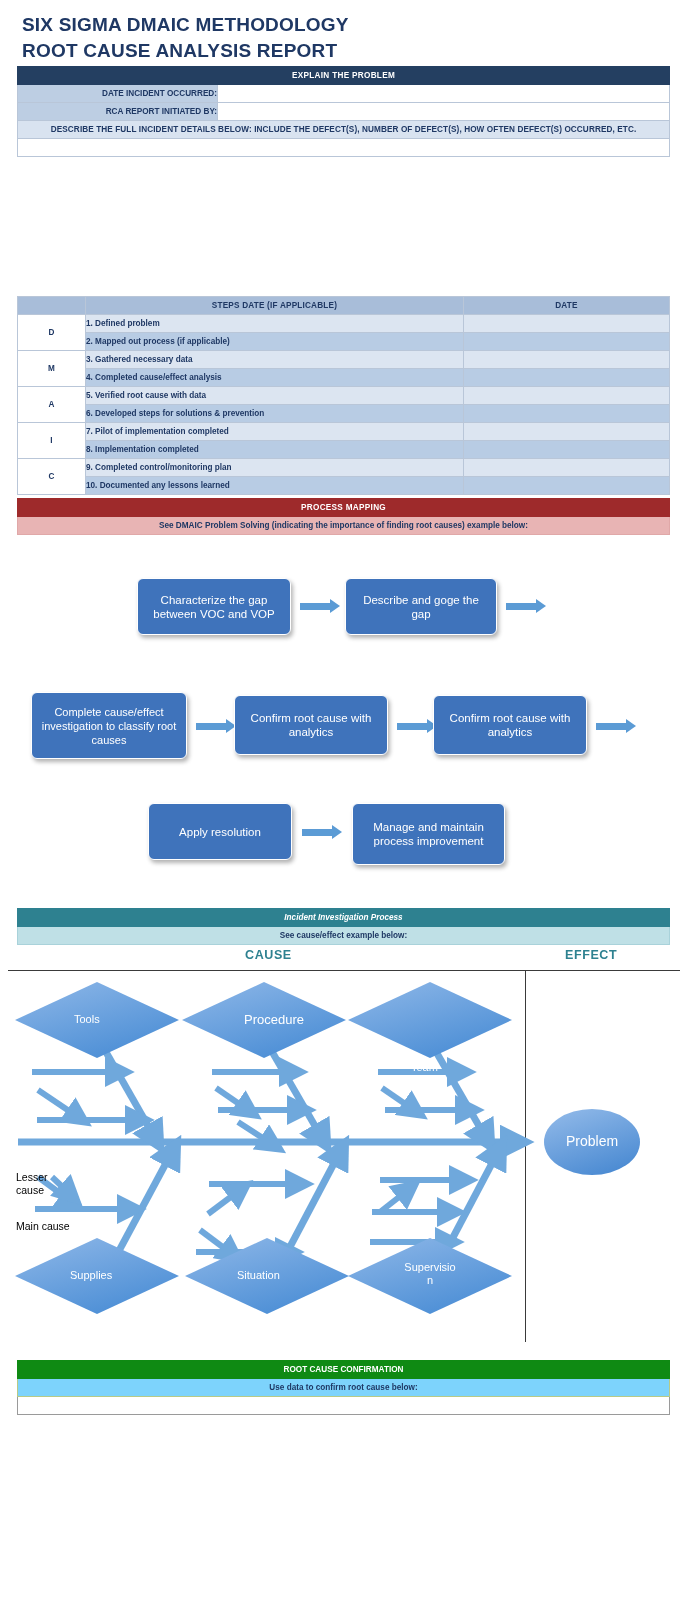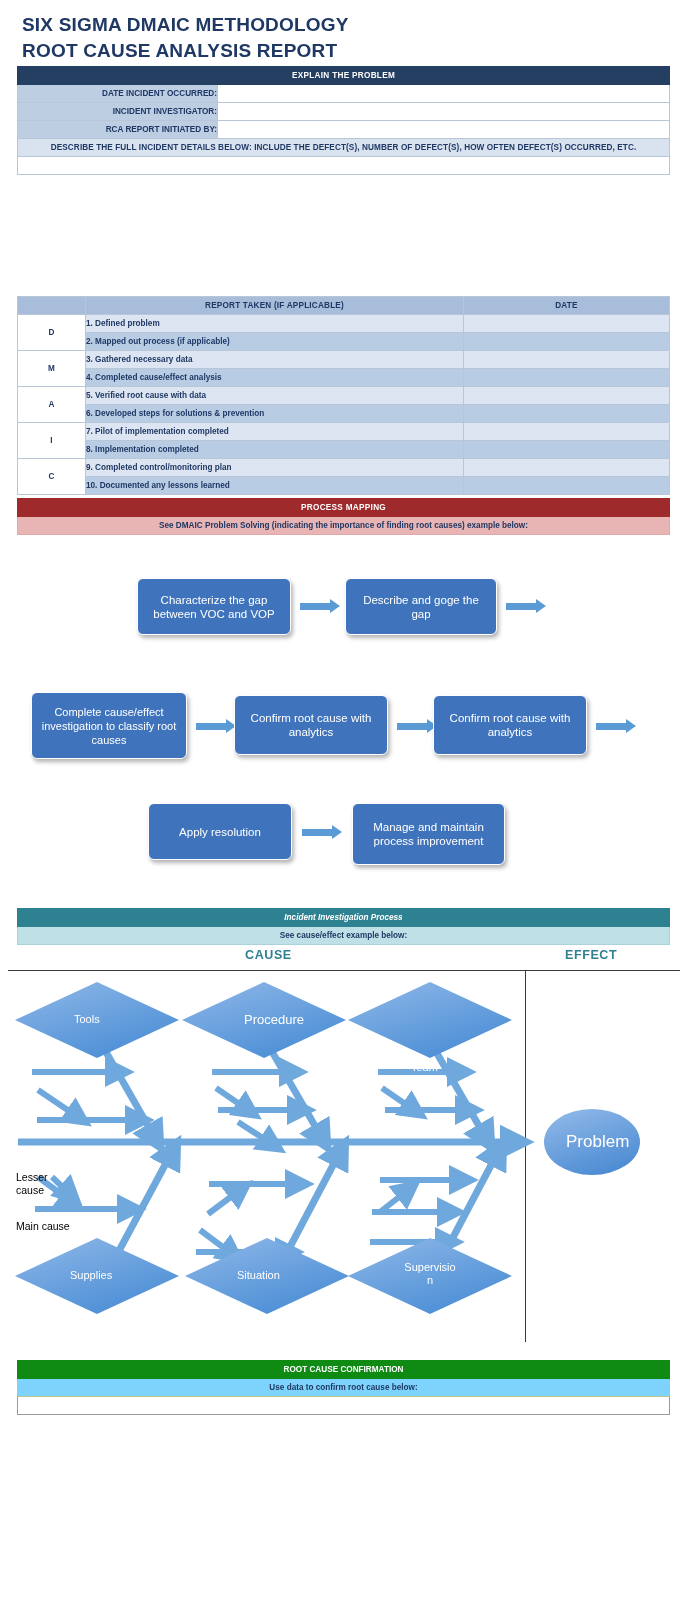--- a/index.html
+++ b/index.html
@@ -244,24 +244,20 @@
       </colgroup>
     <tbody>
       <tr>
         <td class="band-dark" colspan="2">EXPLAIN THE PROBLEM</td>
       </tr>
       <tr>
         <td class="lbl-cell">DATE INCIDENT OCCURRED:</td>
         <td class="val-cell"></td>
       </tr>
       <tr>
-        <td class="lbl-cell">INCIDENT INVESTIGATOR:</td>
-        <td class="val-cell"></td>
-      </tr>
-      <tr>
         <td class="lbl-cell">RCA REPORT INITIATED BY:</td>
         <td class="val-cell"></td>
       </tr>
       <tr>
         <td class="band-light" colspan="2">DESCRIBE THE FULL INCIDENT DETAILS BELOW: INCLUDE THE DEFECT(S), NUMBER OF DEFECT(S), HOW OFTEN DEFECT(S) OCCURRED, ETC.</td>
       </tr>
       <tr>
         <td class="bigbox" colspan="2"></td>
       </tr>
     </tbody>
@@ -269,21 +265,21 @@
 
   <table class="sheet" id="steps-table">
     <colgroup>
         <col style="width:68px">
         <col style="width:378px">
         <col style="width:206px">
       </colgroup>
     <tbody>
       <tr>
         <td class="steps-head"></td>
-        <td class="steps-head">REPORT TAKEN (IF APPLICABLE)</td>
+        <td class="steps-head">STEPS DATE (IF APPLICABLE)</td>
         <td class="steps-head">DATE</td>
       </tr>
 
       <tr>
         <td class="dmaic-cell" rowspan="2">D</td>
         <td class="step-txt step-a">1. Defined problem</td>
         <td class="step-a"></td>
       </tr>
       <tr>
         <td class="step-txt step-b">2. Mapped out process (if applicable)</td>
@@ -494,21 +490,21 @@
 
     <div class="fish-txt" style="left:74px; top:51px; color:#ffffff; font-size:11px;">Tools</div>
     <div class="fish-txt" style="left:244px; top:51px; color:#ffffff; font-size:13px;">Procedure</div>
     <div class="fish-txt" style="left:411px; top:51px; color:#ffffff; font-size:11px;margin-top:48px;">Team</div>
 
     <div class="fish-txt" style="left:70px; top:307px; color:#ffffff; font-size:11px;">Supplies</div>
     <div class="fish-txt" style="left:237px; top:307px; color:#ffffff; font-size:11px;">Situation</div>
     <div class="fish-txt" style="left:400px; top:299px; color:#ffffff; font-size:11px; width:60px; text-align:center; white-space:pre-line;">Supervisio
 n</div>
 
-    <div class="fish-txt" style="left:566px; top:173px; color:#ffffff; font-size:17px;">Problem</div>
+    <div class="fish-txt" style="left:566px; top:173px; color:#ffffff; font-size:14px;">Problem</div>
 
     <div class="fish-txt" style="left:16px; top:209px; white-space:pre-line;">Lesser
 cause</div>
     <div class="fish-txt" style="left:16px; top:258px;">Main cause</div>
   </div>
 
   <table class="sheet" id="rcc-table">
     <colgroup>
         <col style="width:652px">
       </colgroup>

